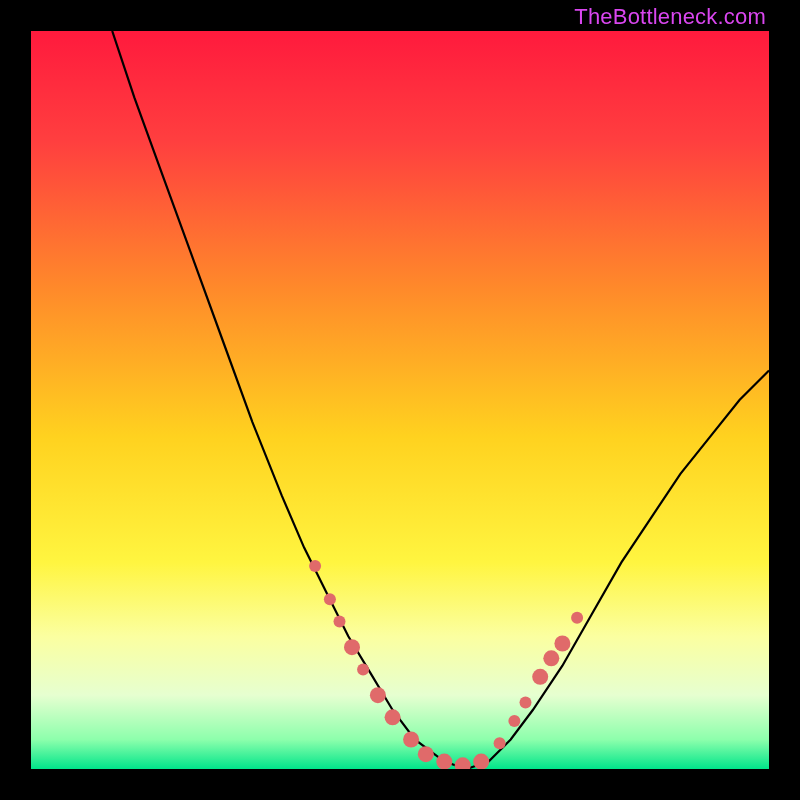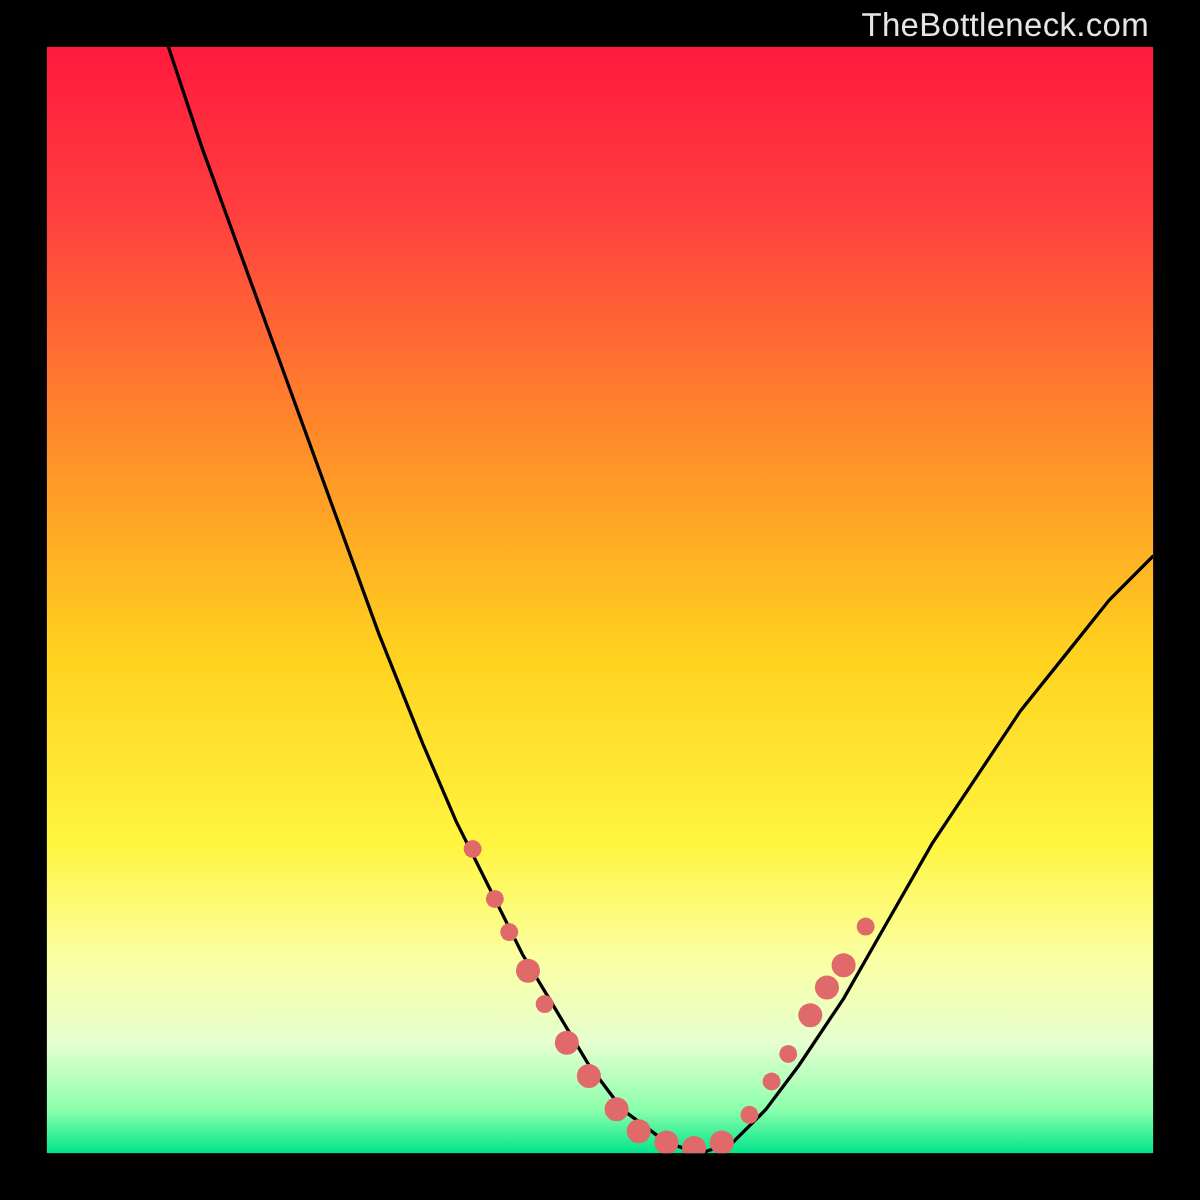--- a/index.html
+++ b/index.html
@@ -22,21 +22,21 @@
     top: 31px;
     left: 31px;
     width: 738px;
     height: 738px;
     overflow: hidden;
   }
   .watermark {
     position: absolute;
     top: 4px;
     right: 34px;
-    color: #e5e5e5;
+    color: #d946ef;
     font-size: 22px;
     font-weight: 500;
     letter-spacing: 0.2px;
     z-index: 5;
   }
   svg { display: block; }
 </style>
 </head>
 <body>
 

